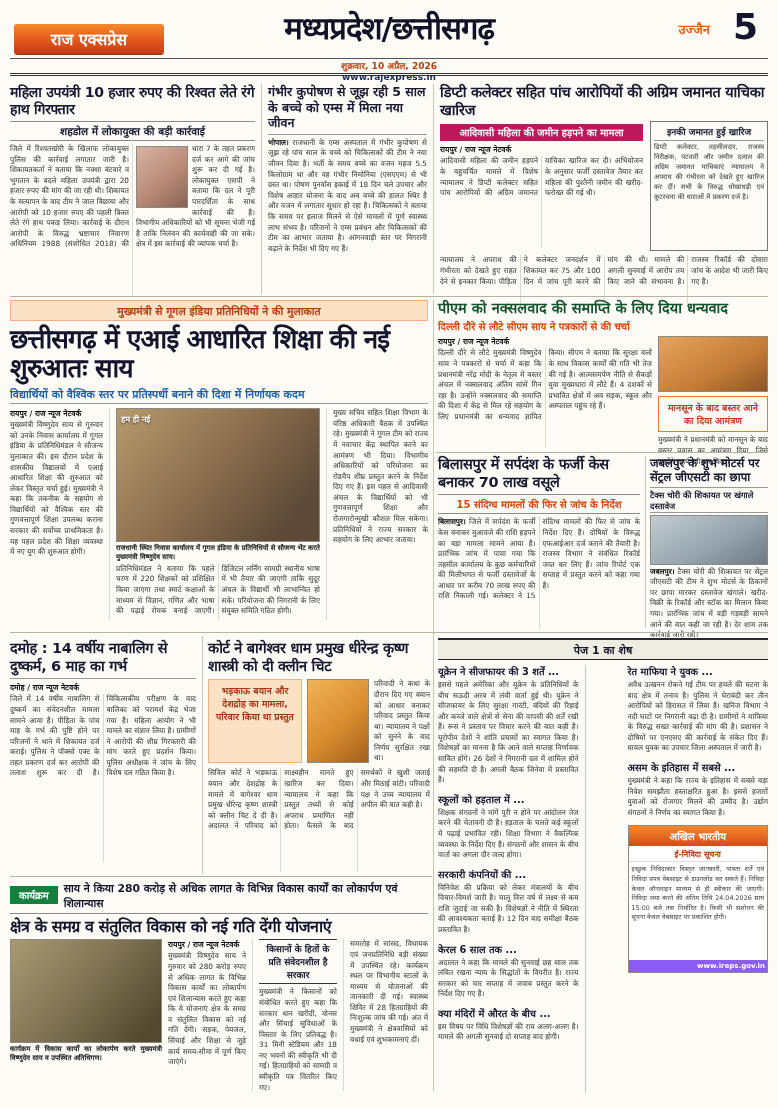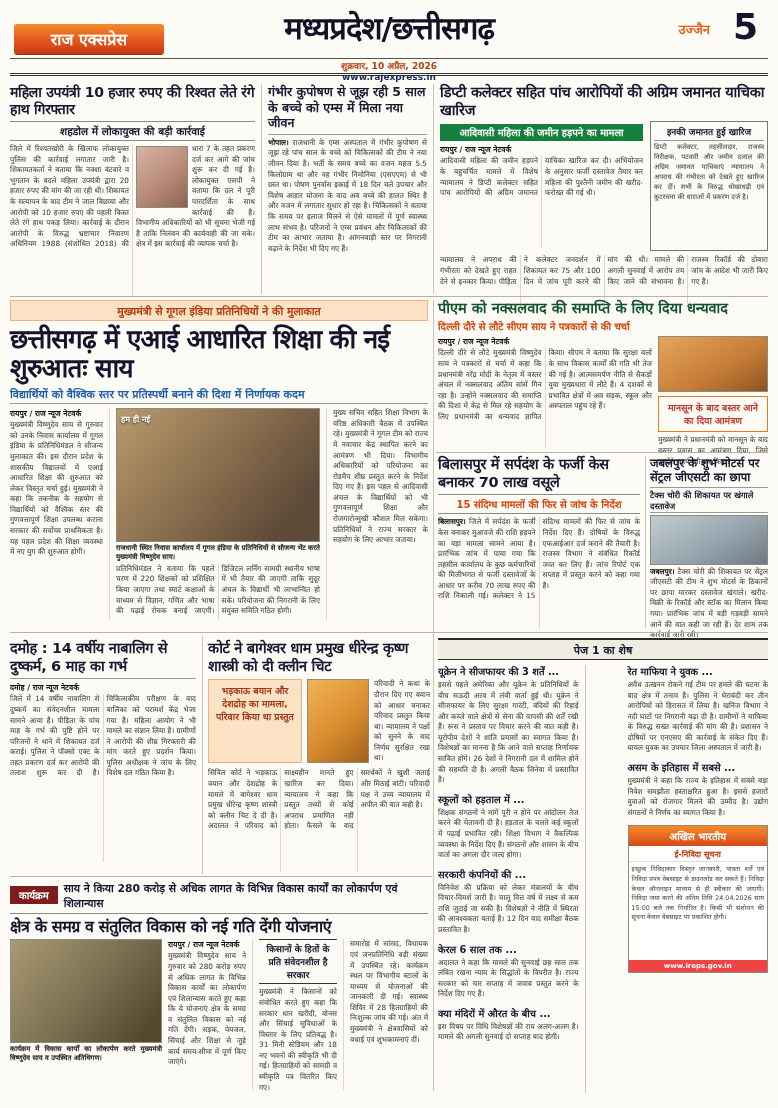--- a/index.html
+++ b/index.html
@@ -27,21 +27,21 @@
   .h26 { font-size:26px; font-weight:900; color:#14142c; line-height:1.12; letter-spacing:-0.8px; }
   .h17 { font-size:14.5px; font-weight:900; color:#14532d; line-height:1.2; }
   .h19 { font-size:16px; font-weight:900; color:#14142c; line-height:1.15; letter-spacing:-0.4px; }
   .bt { font-size:7.3px; line-height:1.45; text-align:justify; color:#30302e; overflow:hidden; }
   .bt b { color:#111; }
   .dl { font-size:7.6px; font-weight:800; color:#111; }
   .cols2 { columns:2; column-gap:7px; column-rule:1px solid #ddd8cc; }
   .cols3 { columns:3; column-gap:7px; column-rule:1px solid #ddd8cc; }
   .cols4 { columns:4; column-gap:7px; column-rule:1px solid #ddd8cc; }
   .subrule { border-top:1px solid #8b8b8b; border-bottom:1px solid #8b8b8b; text-align:center; font-size:10.5px; font-weight:800; color:#181931; padding:2px 0; margin:3px 0; }
-  .orangeband { background:#15803d; color:#fff; font-size:9.8px; font-weight:800; text-align:center; padding:2px 3px; margin:3px 0; }
+  .orangeband { background:#be185d; color:#fff; font-size:9.8px; font-weight:800; text-align:center; padding:2px 3px; margin:3px 0; }
   .bluesub { color:#1f60a8; font-size:11px; font-weight:800; margin:3px 0 2px; }
   .redsub { color:#d4490f; font-size:10px; font-weight:800; margin:2px 0 3px; }
   .kicker { background:#fbe2c4; border:1px solid #efb183; color:#b43d12; font-size:10.8px; font-weight:800; text-align:center; padding:2px 4px; margin-bottom:4px; }
 
   
   .ph { border:1px solid #8f8a80; position:relative; overflow:hidden; }
   .ph-woman    { background:linear-gradient(140deg,#d7b3a4,#b98b77 55%,#8a6253); }
   .ph-event    { background:linear-gradient(130deg,#b89a6e,#8c6f4e 45%,#5d4a38 85%); }
   .ph-cm       { background:linear-gradient(150deg,#e5a45c,#c47c37 60%,#8d5423); }
   .ph-building { background:linear-gradient(150deg,#c3ccd2,#97a5ae 55%,#6d7a84); }
@@ -56,29 +56,29 @@
   .invitebox { border:1.5px solid #ee7a20; color:#c0392b; font-size:9.3px; font-weight:800; text-align:center; padding:4px 3px; margin:4px 0 3px; }
   .peachbox { background:#fbe2c4; border:1px solid #efb183; color:#a03a1a; font-size:9.3px; font-weight:800; text-align:center; padding:4px 3px; }
 
   
   .rest-hd { border-top:2px solid #2a2a2a; border-bottom:1px solid #2a2a2a; text-align:center; font-size:11px; font-weight:900; color:#181931; padding:2px 0; margin-bottom:5px; background:#efece2; }
   .rest-h { font-size:9.8px; font-weight:800; color:#17182f; margin:0 0 2px; }
   .rest-item { margin-bottom:7px; }
 
   
   .devkick { display:flex; align-items:center; gap:6px; border-bottom:1px solid #8b8b8b; padding-bottom:3px; }
-  .devkick .lab { background:#7f1d1d; color:#fff; font-size:10px; font-weight:800; padding:2px 9px; }
+  .devkick .lab { background:#15803d; color:#fff; font-size:10px; font-weight:800; padding:2px 9px; }
   .devkick .txt { font-size:10.8px; font-weight:800; color:#17182f; }
 
   
   .ad { border:1px solid #8f8a80; margin-top:5px; height:148px; display:flex; flex-direction:column; background:#fff; }
   .ad .adh { background:linear-gradient(180deg,#f58a2a,#d64a18); color:#fff; font-size:10px; font-weight:900; text-align:center; padding:3px 2px; }
   .ad .ads { color:#b03a10; font-size:8px; font-weight:800; text-align:center; padding:2px; border-bottom:1px solid #ddd; }
   .ad .adb { flex:1; font-size:6.4px; line-height:1.5; color:#444; padding:3px; text-align:justify; overflow:hidden; }
-  .ad .adf { background:#ef4444; color:#fff; font-size:7px; font-weight:700; text-align:center; padding:2px; }
+  .ad .adf { background:#8b5cf6; color:#fff; font-size:7px; font-weight:700; text-align:right; padding:2px; }
 
   .vr { border-right:1px solid #ddd8cc; }
 </style>
 </head>
 <body>
 
 <div class="page">
 
   <div class="abs" style="left:10px; top:6px; width:758px; height:72px;">
     <div class="mast-title">मध्यप्रदेश/छत्तीसगढ़</div>

